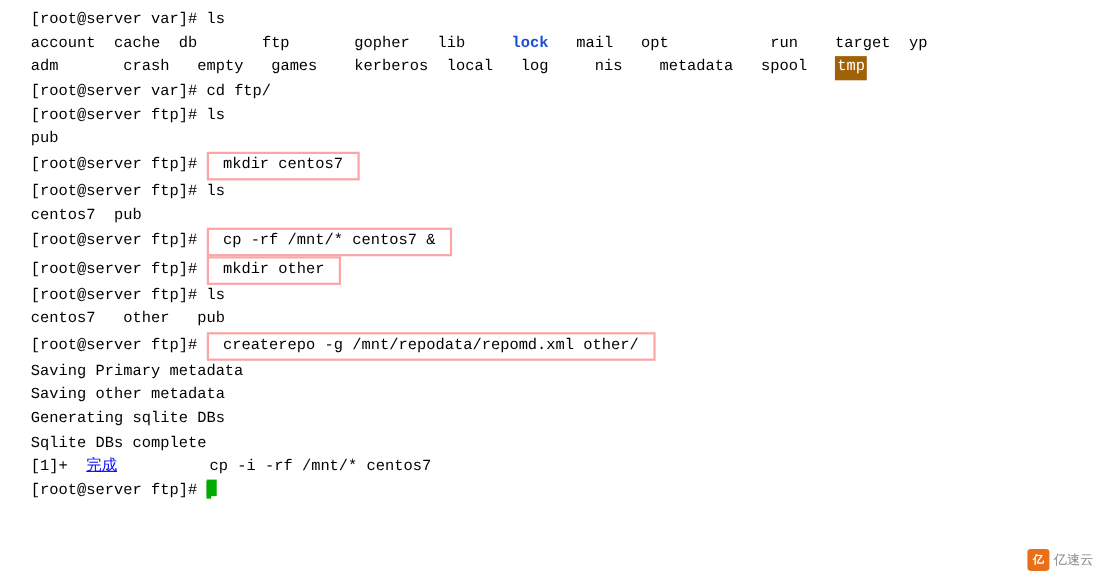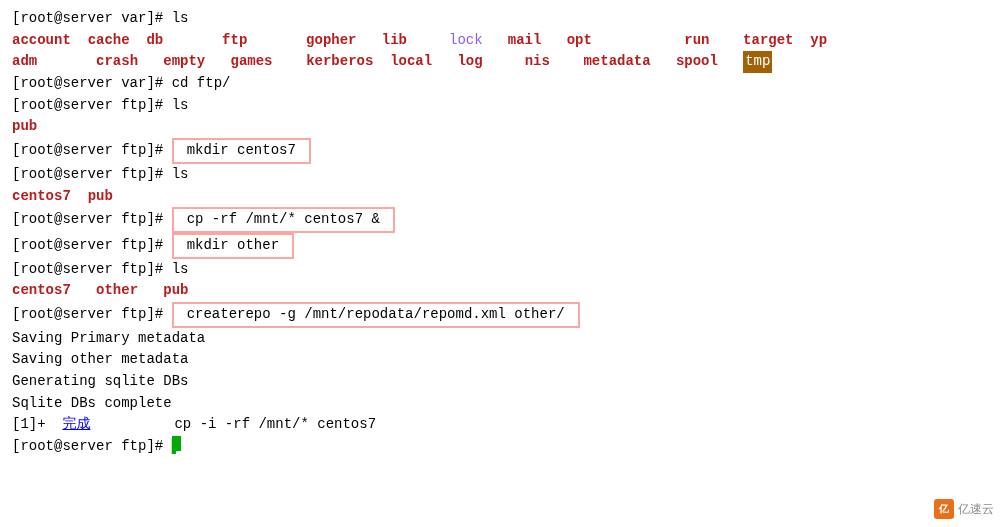--- a/index.html
+++ b/index.html
@@ -9,36 +9,38 @@
       font-size: 14px;
       color: #000000;
       width: 1004px;
       min-height: 527px;
       padding: 8px 12px;
       position: relative;
     }
     .terminal {
       background: #ffffff;
       line-height: 1.55;
+      margin-left: 16px;
     }
     .line {
       display: flex;
       flex-wrap: wrap;
       align-items: baseline;
       white-space: pre;
     }
     .prompt {
       color: #000000;
     }
     .blue {
-      color: #b91c1c;
+      color: #000000;
+      font-weight: normal;
+    }
+    .cyan {
+      color: #1d4ed8;
       font-weight: bold;
-    }
-    .cyan {
-      color: #8b5cf6;
     }
     .cmd-box {
       border: 2px solid #fca5a5;
       padding: 0 13px;
       color: #000000;
       display: inline;
     }
     .green-bg {
       background-color: #a16207;
       color: #ffffff;

